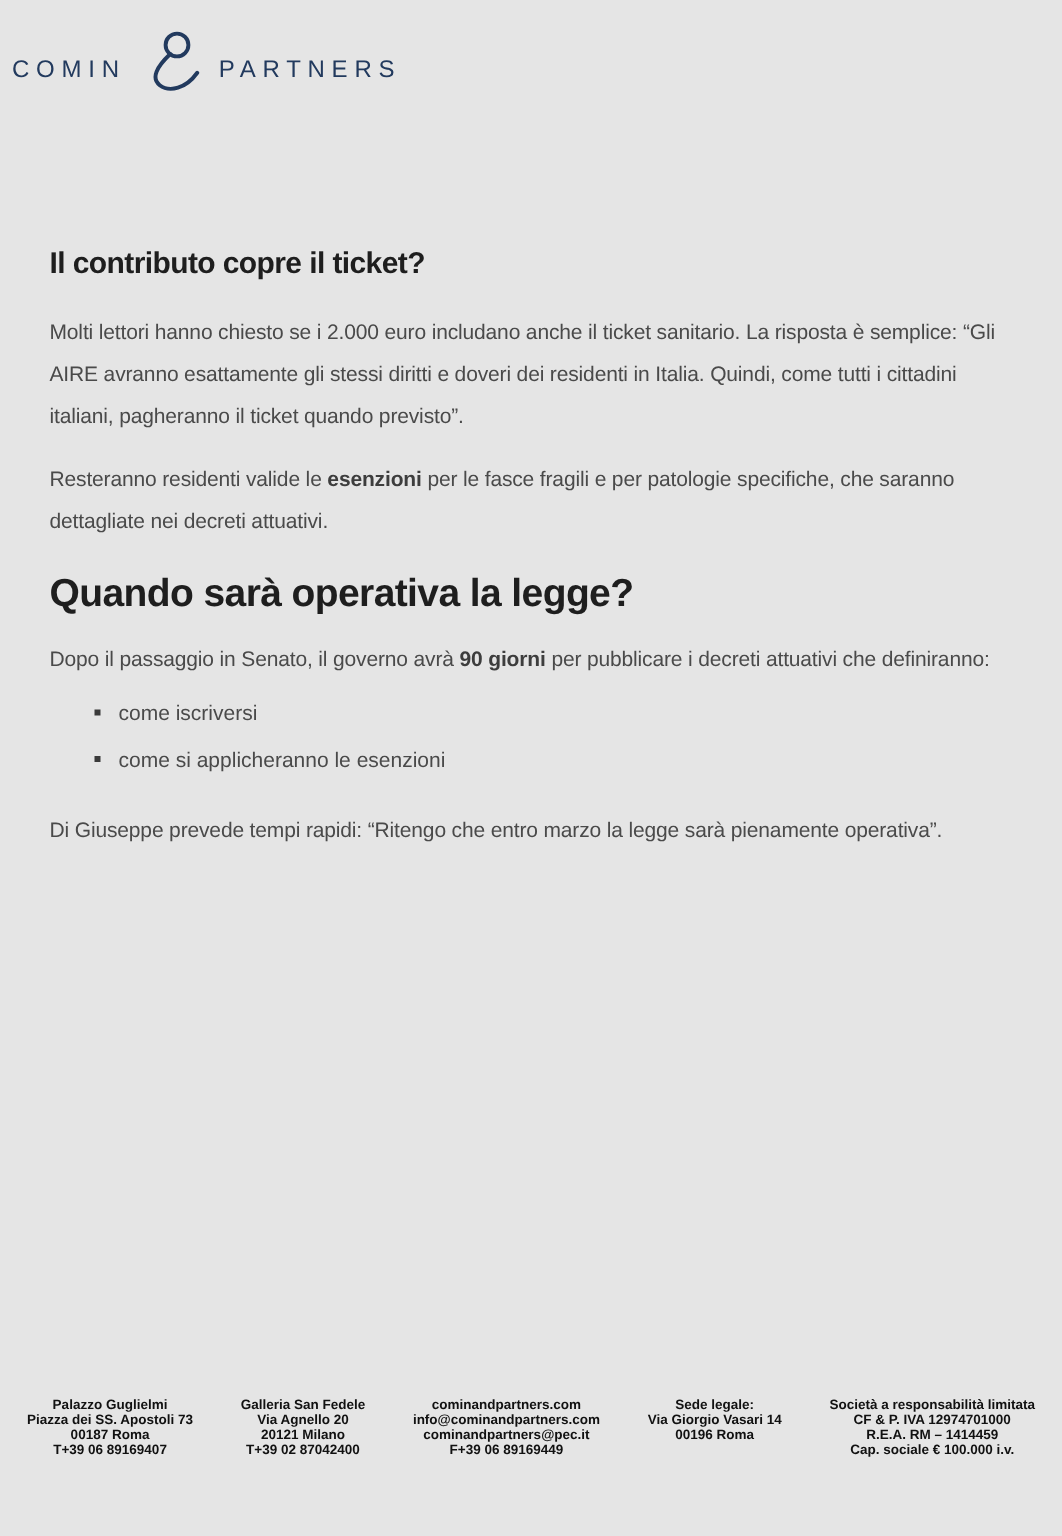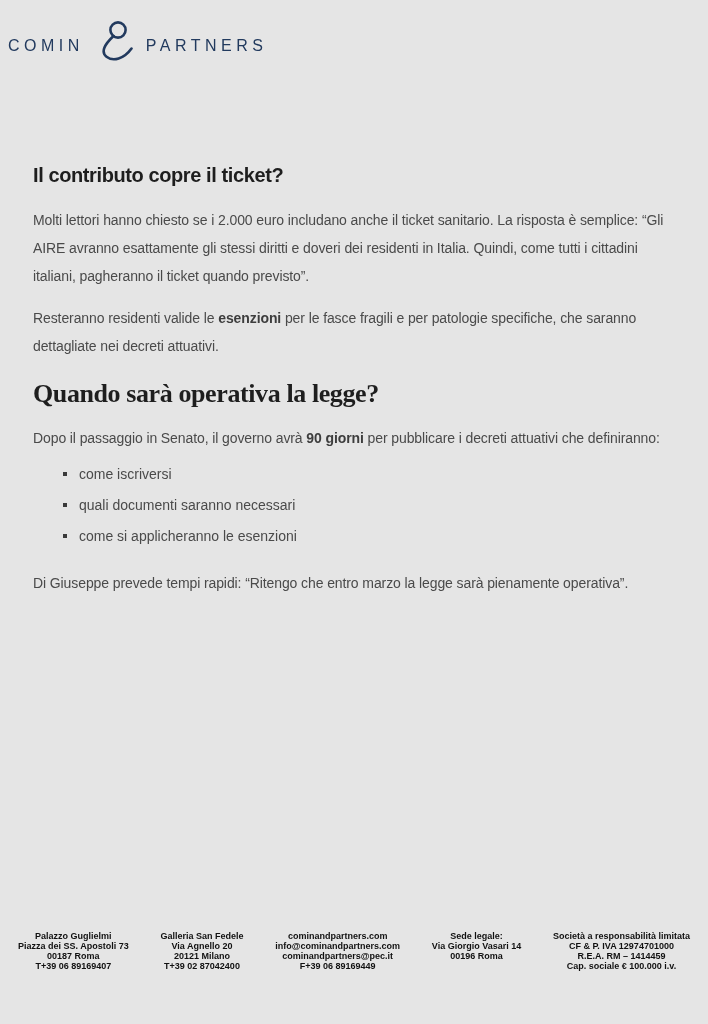--- a/index.html
+++ b/index.html
@@ -50,21 +50,20 @@
     letter-spacing: -0.4px;
     color: #1e1e1e;
   }
   .content h2 {
     margin: 18px 0 0 0;
     font-size: 26px;
     line-height: 32px;
     font-weight: 700;
     letter-spacing: -0.4px;
     color: #1e1e1e;
-    font-family: Liberation Serif, serif;
   }
   .content p {
     margin: 14px 0 0 0;
     font-size: 14px;
     line-height: 28px;
     letter-spacing: -0.1px;
     color: #4a4a4a;
     max-width: 652px;
   }
   .content p b {
@@ -146,21 +145,20 @@
     <p>Molti lettori hanno chiesto se i 2.000 euro includano anche il ticket sanitario. La risposta è semplice: “Gli AIRE avranno esattamente gli stessi diritti e doveri dei residenti in Italia. Quindi, come tutti i cittadini italiani, pagheranno il ticket quando previsto”.</p>
 
     <p><span>Resteranno residenti valide le </span><b>esenzioni</b><span> per le fasce fragili e per patologie specifiche, che saranno dettagliate nei decreti attuativi.</span></p>
 
     <h2>Quando sarà operativa la legge?</h2>
 
     <p><span>Dopo il passaggio in Senato, il governo avrà </span><b>90 giorni</b><span> per pubblicare i decreti attuativi che definiranno:</span></p>
 
     <ul class="bullet-list">
       <li>come iscriversi</li>
-      <li>quali documenti saranno necessari</li>
       <li>come si applicheranno le esenzioni</li>
     </ul>
 
     <p class="closing-para">Di Giuseppe prevede tempi rapidi: “Ritengo che entro marzo la legge sarà pienamente operativa”.</p>
 
   </main>
 
   <footer class="page-footer">
 
     <div class="footer-col">

